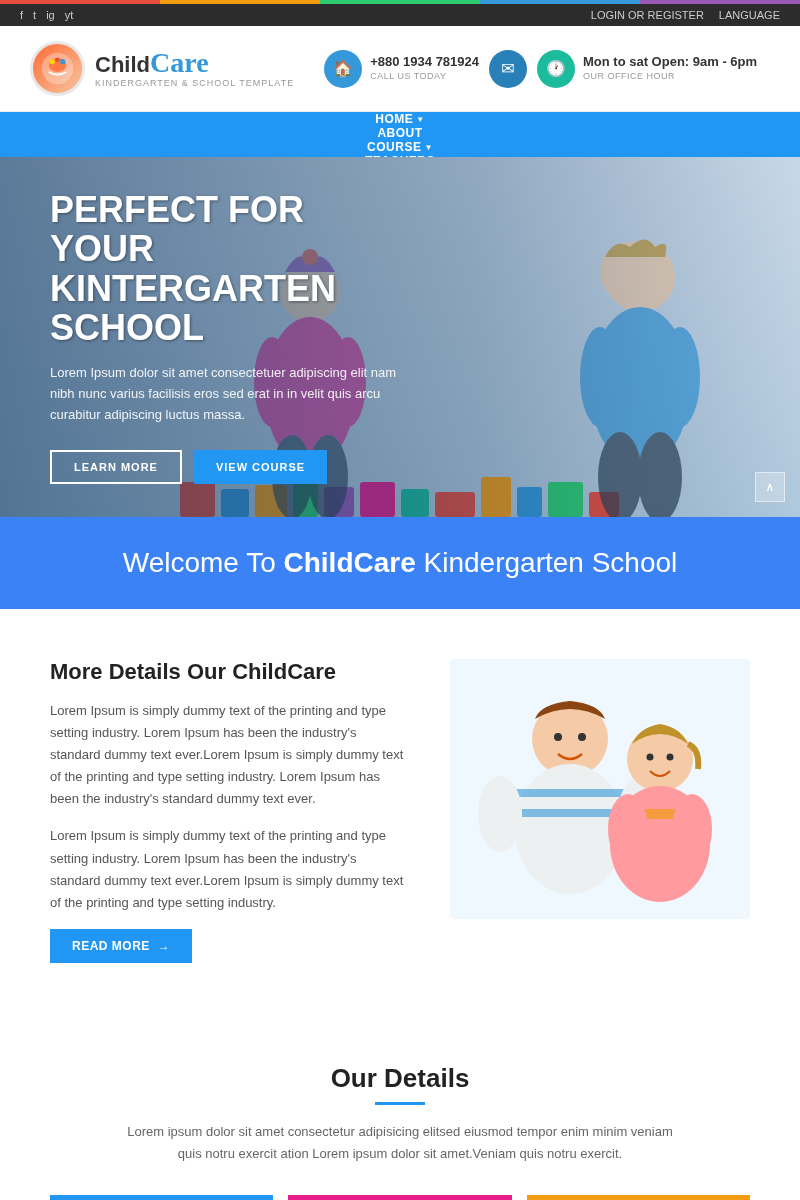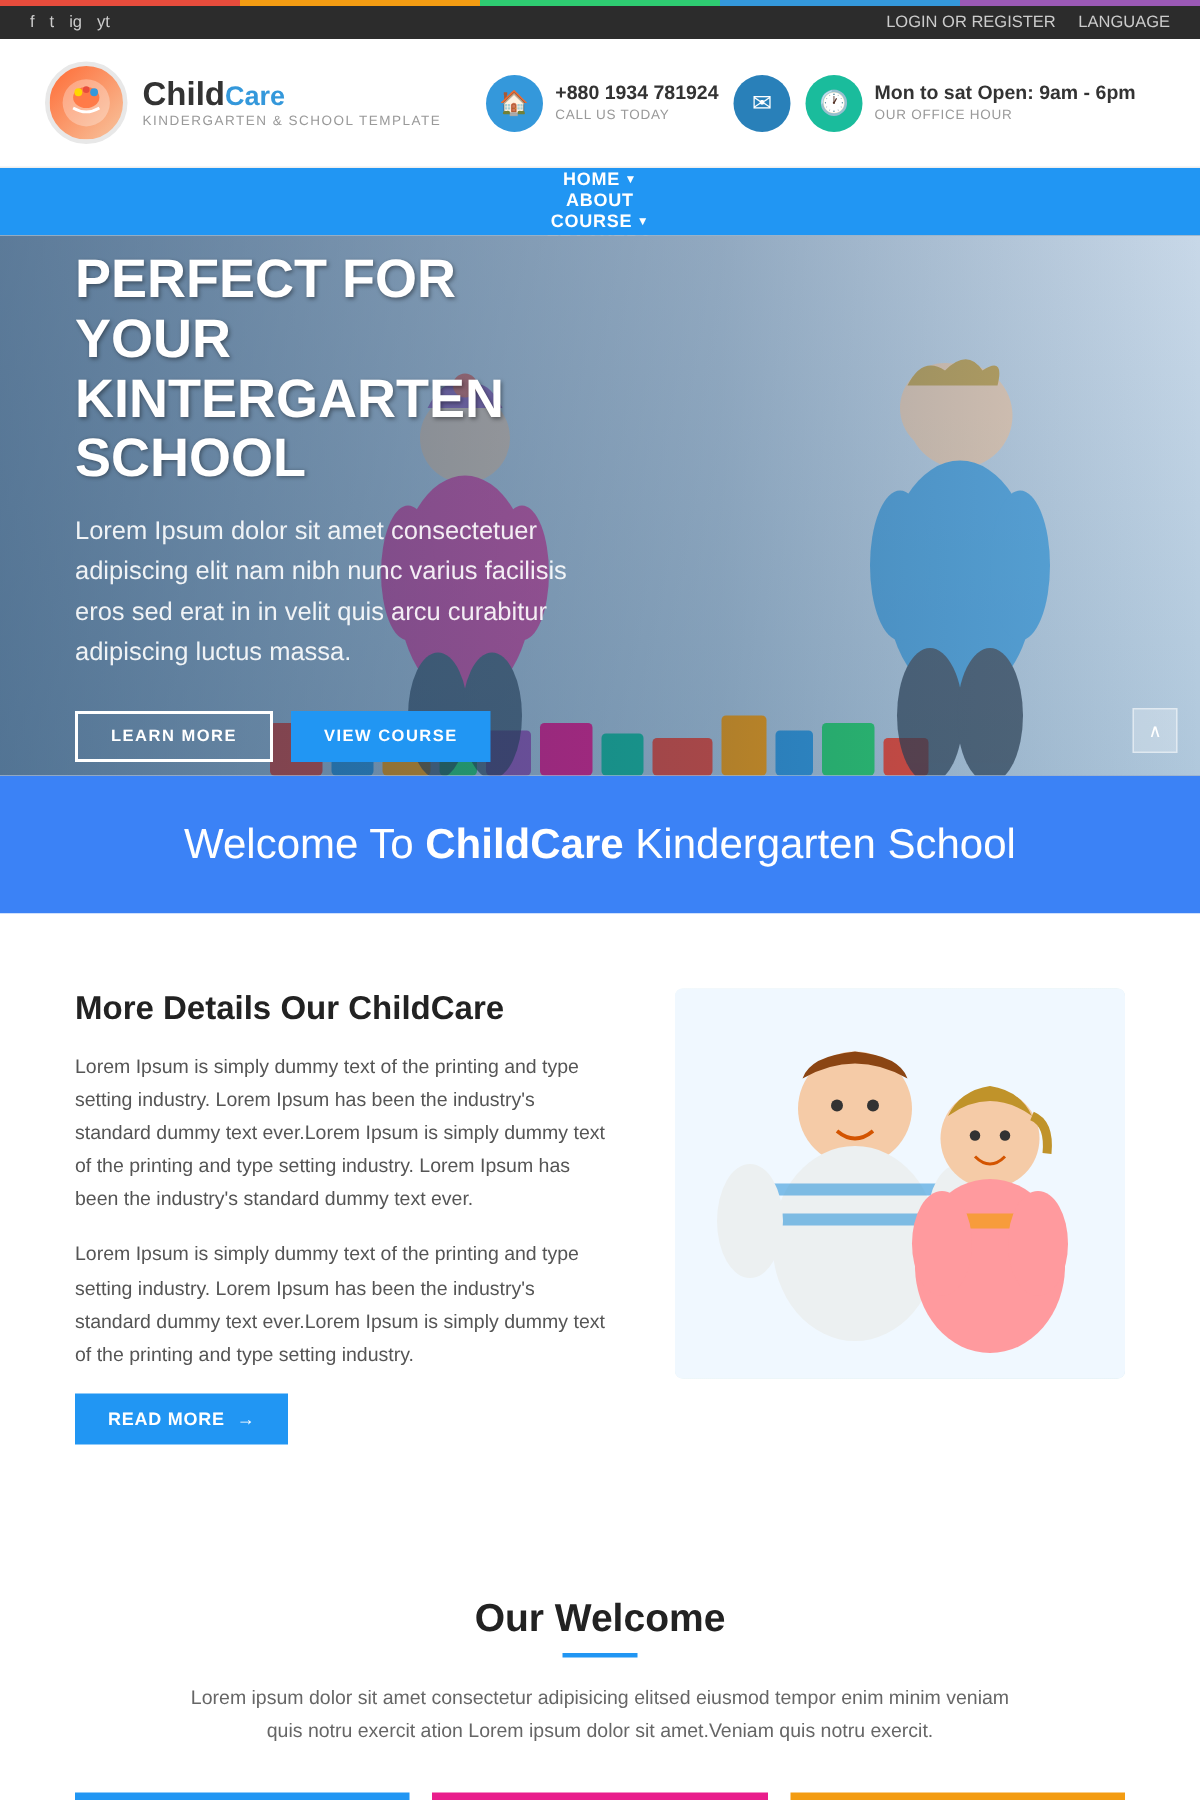--- a/index.html
+++ b/index.html
@@ -41,21 +41,21 @@
       background: linear-gradient(135deg, #ff6b35, #f7c59f);
       border-radius: 50%;
       display: flex; align-items: center; justify-content: center;
       border: 3px solid #e8e8e8;
       position: relative;
       overflow: hidden;
     }
     .logo-icon svg { width: 35px; height: 35px; }
     .logo-text { line-height: 1.1; }
     .logo-text .child { font-size: 22px; font-weight: 700; color: #333; }
-    .logo-text .care { font-size: 18px; font-weight: 700; color: #3498db; }
+    .logo-text .care { font-size: 28px; font-weight: 700; color: #3498db; font-family: Liberation Serif, serif; }
     .logo-text .sub { font-size: 9px; color: #999; letter-spacing: 1px; text-transform: uppercase; display: block; }
 
     .header-contact { display: flex; align-items: center; gap: 10px; flex: 1; }
     .contact-item { display: flex; align-items: center; gap: 8px; }
     .contact-icon-wrap {
       width: 38px; height: 38px; border-radius: 50%;
       display: flex; align-items: center; justify-content: center;
       font-size: 16px;
     }
     .contact-icon-house { background: #3498db; color: #fff; }
@@ -117,21 +117,21 @@
     }
     .hero-title {
       font-size: 36px;
       font-weight: 900;
       line-height: 1.1;
       text-transform: uppercase;
       margin-bottom: 15px;
       text-shadow: 1px 1px 3px rgba(0,0,0,0.4);
     }
     .hero-desc {
-      font-size: 17px;
+      font-size: 13px;
       line-height: 1.6;
       margin-bottom: 25px;
       color: rgba(255,255,255,0.9);
       margin-top: 14px;
     }
     .hero-buttons { display: flex; gap: 12px; }
     .btn-outline {
       border: 2px solid #fff;
       color: #fff;
       background: transparent;
@@ -448,21 +448,21 @@
       <path d="M238 85 Q250 90 248 110" stroke="#c0932a" stroke-width="6" fill="none"></path>
 
       <circle cx="200" cy="98" r="3.5" fill="#333"></circle>
       <circle cx="220" cy="98" r="3.5" fill="#333"></circle>
       <path d="M200 112 Q210 122 220 112" stroke="#d35400" stroke-width="2" fill="none"></path>
     </svg>
   </div>
 </div>
 
 <div class="services-section">
-  <h2 class="services-title">Our Welcome</h2>
+  <h2 class="services-title">Our Details</h2>
   <div class="services-divider"></div>
   <p class="services-desc">Lorem ipsum dolor sit amet consectetur adipisicing elitsed eiusmod tempor enim minim veniam quis notru exercit ation Lorem ipsum dolor sit amet.Veniam quis notru exercit.</p>
 
   <div class="service-cards">
     <div class="service-card service-card-blue">
       
     </div>
     <div class="service-card service-card-pink">
       
     </div>

